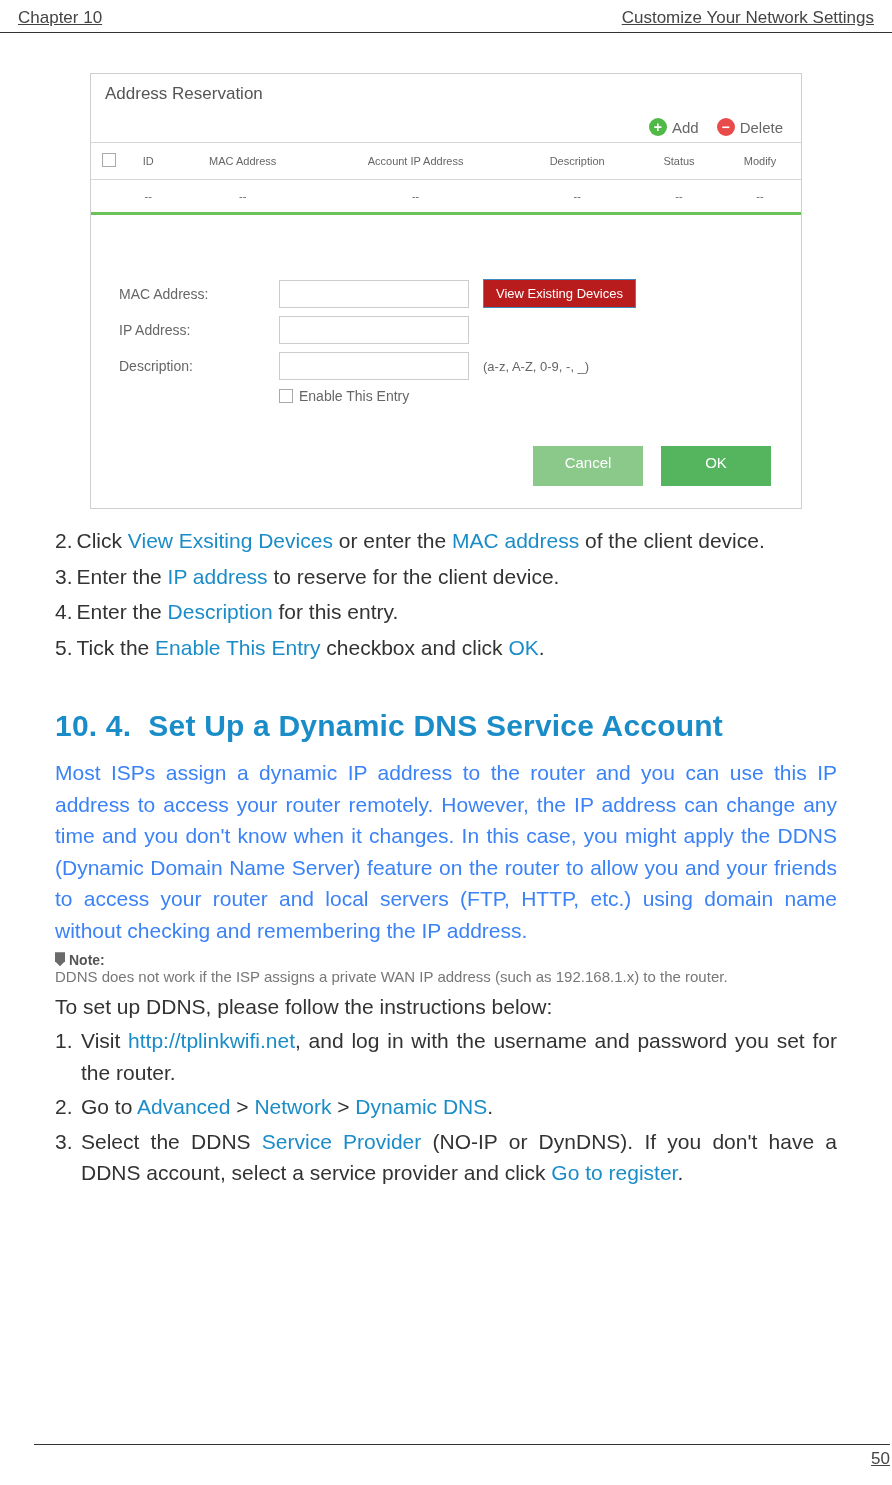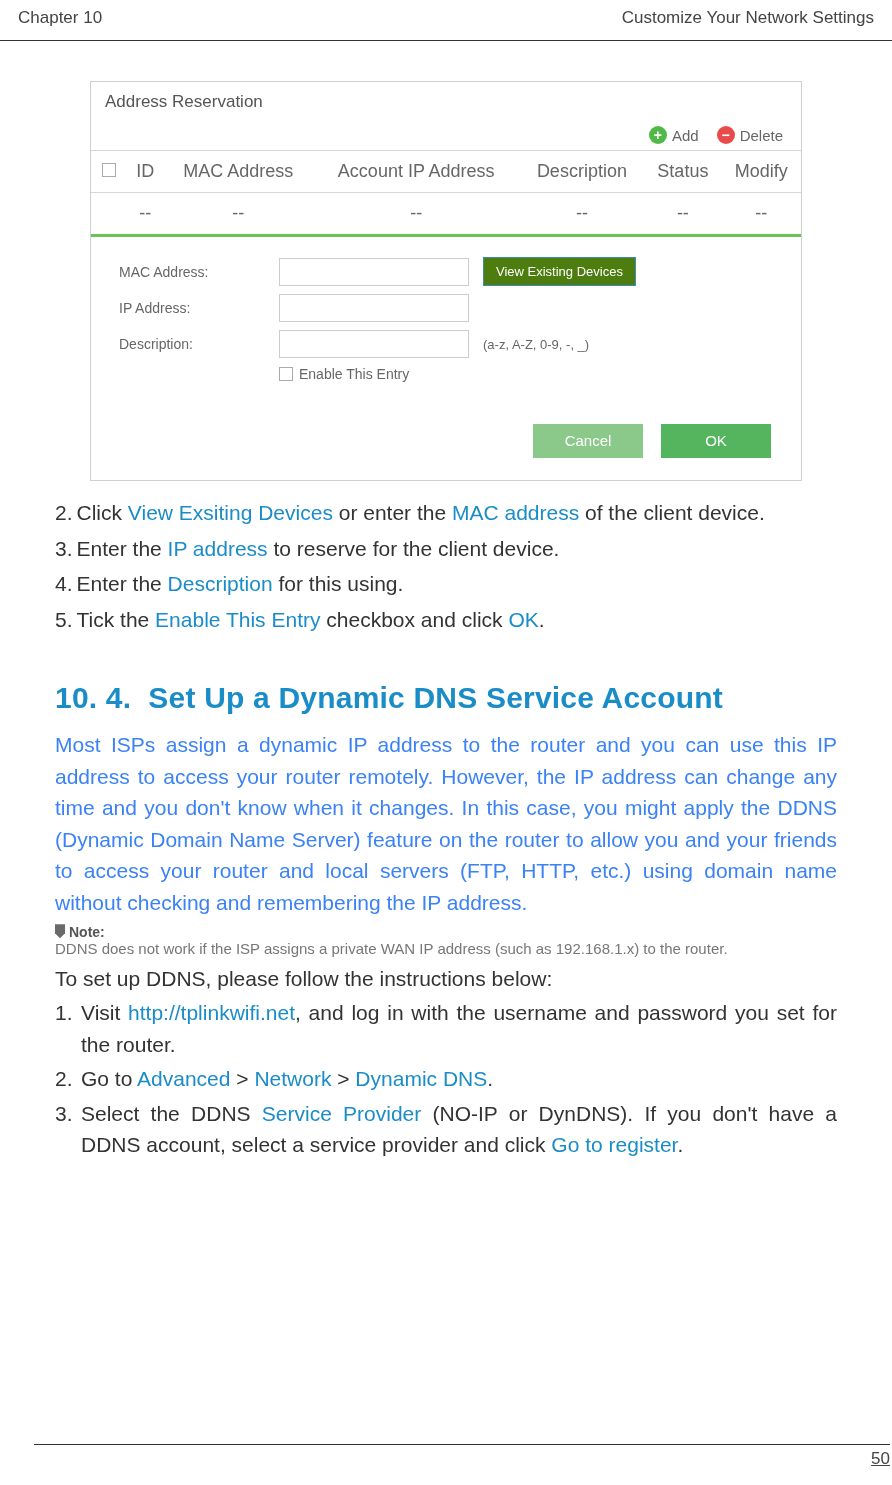--- a/index.html
+++ b/index.html
@@ -7,24 +7,25 @@
     width: 892px;
     height: 1485px;
     font-family: "Segoe UI", Arial, sans-serif;
     color: #3a3a3a;
     background: #fff;
     position: relative;
   }
   .page-header {
     display: flex;
     justify-content: space-between;
-    padding: 8px 18px 12px 18px;
+    padding: 8px 18px 4px 18px;
     border-bottom: 1px solid #333;
     font-size: 17px;
     color: #444;
+    text-decoration: underline;
   }
   .content { padding: 20px 55px 0 55px; }
 
   
   .ui-window {
     border: 1px solid #cfcfcf;
     margin: 20px auto 16px auto;
     width: 712px;
     font-family: Arial, sans-serif;
     color: #666;
@@ -50,42 +51,42 @@
   }
   .icon-add { background:#50b948; }
   .icon-del { background:#e94b4b; }
 
   table.reservation { width:100%; border-collapse: collapse; }
   table.reservation th, table.reservation td {
     border-top:1px solid #d7d7d7;
     padding: 10px 6px;
     text-align:center;
     font-weight:normal;
-    font-size:18px;
+    font-size:11px;
     color:#666;
   }
   table.reservation th:first-child { width:36px; }
   .chk { width:14px; height:14px; border:1px solid #aaa; display:inline-block; }
   .datarow td { border-top:3px solid #6ac259; border-bottom:3px solid #6ac259; background:#fff; }
 
-  .form-area { padding: 12px 20px 20px 28px; }
+  .form-area { padding: 12px 20px 20px 28px; margin-top: 44px; }
   .form-row { display:flex; align-items:center; margin:8px 0; }
   .form-label { width:160px; color:#666; font-size:14px; }
   .form-input {
     width: 190px; height:28px; border:1px solid #ccc; background:#fff;
   }
   .form-hint { margin-left:14px; color:#666; font-size:13px; }
   .btn-view {
-    margin-left:14px; background:#4d7c0f; color:#fff; border:1px solid #3d8bbd;
+    margin-left:14px; background:#b91c1c; color:#fff; border:1px solid #3d8bbd;
     padding:6px 12px; font-size:13px; cursor:pointer;
   }
   .enable-row { margin-left:160px; margin-top:6px; display:flex; align-items:center; gap:6px; color:#666; font-size:14px;}
   .btn-row { display:flex; justify-content:flex-end; gap:18px; padding: 22px 30px 22px 0; }
   .btn {
-    width:110px; height:34px; text-align:center; line-height:34px;
+    width:110px; height:40px; text-align:center; line-height:34px;
     color:#fff; font-size:15px; cursor:pointer;
   }
   .btn-cancel { background:#8bc98b; }
   .btn-ok { background:#54b55e; }
 
   
   .step { font-size:21px; color:#333; line-height:1.55; margin:3px 0; }
   .step .num { margin-right:4px; }
   .blue { color:#1a8cc8; }
 
@@ -191,21 +192,21 @@
     </div>
     <div class="btn-row">
       <div class="btn btn-cancel">Cancel</div>
       <div class="btn btn-ok">OK</div>
     </div>
   </div>
 
   <div id="steps-a">
       <p class="step"><span class="num">2.</span><span>Click </span><span class="blue">View Exsiting Devices</span><span> or enter the </span><span class="blue">MAC address</span><span> of the client device.</span></p>
       <p class="step"><span class="num">3.</span><span>Enter the </span><span class="blue">IP address</span><span></span><span> to reserve for the client device.</span></p>
-      <p class="step"><span class="num">4.</span><span>Enter the </span><span class="blue">Description</span><span></span><span> for this using.</span></p>
+      <p class="step"><span class="num">4.</span><span>Enter the </span><span class="blue">Description</span><span></span><span> for this entry.</span></p>
       <p class="step"><span class="num">5.</span><span>Tick the </span><span class="blue">Enable This Entry</span><span> checkbox and click </span><span class="blue">OK</span><span>.</span></p>
     </div>
 
   <h2 class="section">
     <span>10. 4.</span>&nbsp;&nbsp;<span>Set Up a Dynamic DNS Service Account</span>
   </h2>
 
   <p class="para">Most ISPs assign a dynamic IP address to the router and you can use this IP address to access your router remotely. However, the IP address can change any time and you don't know when it changes. In this case, you might apply the DDNS (Dynamic Domain Name Server) feature on the router to allow you and your friends to access your router and local servers (FTP, HTTP, etc.) using domain name without checking and remembering the IP address.</p>
 
   <div class="note-line">

